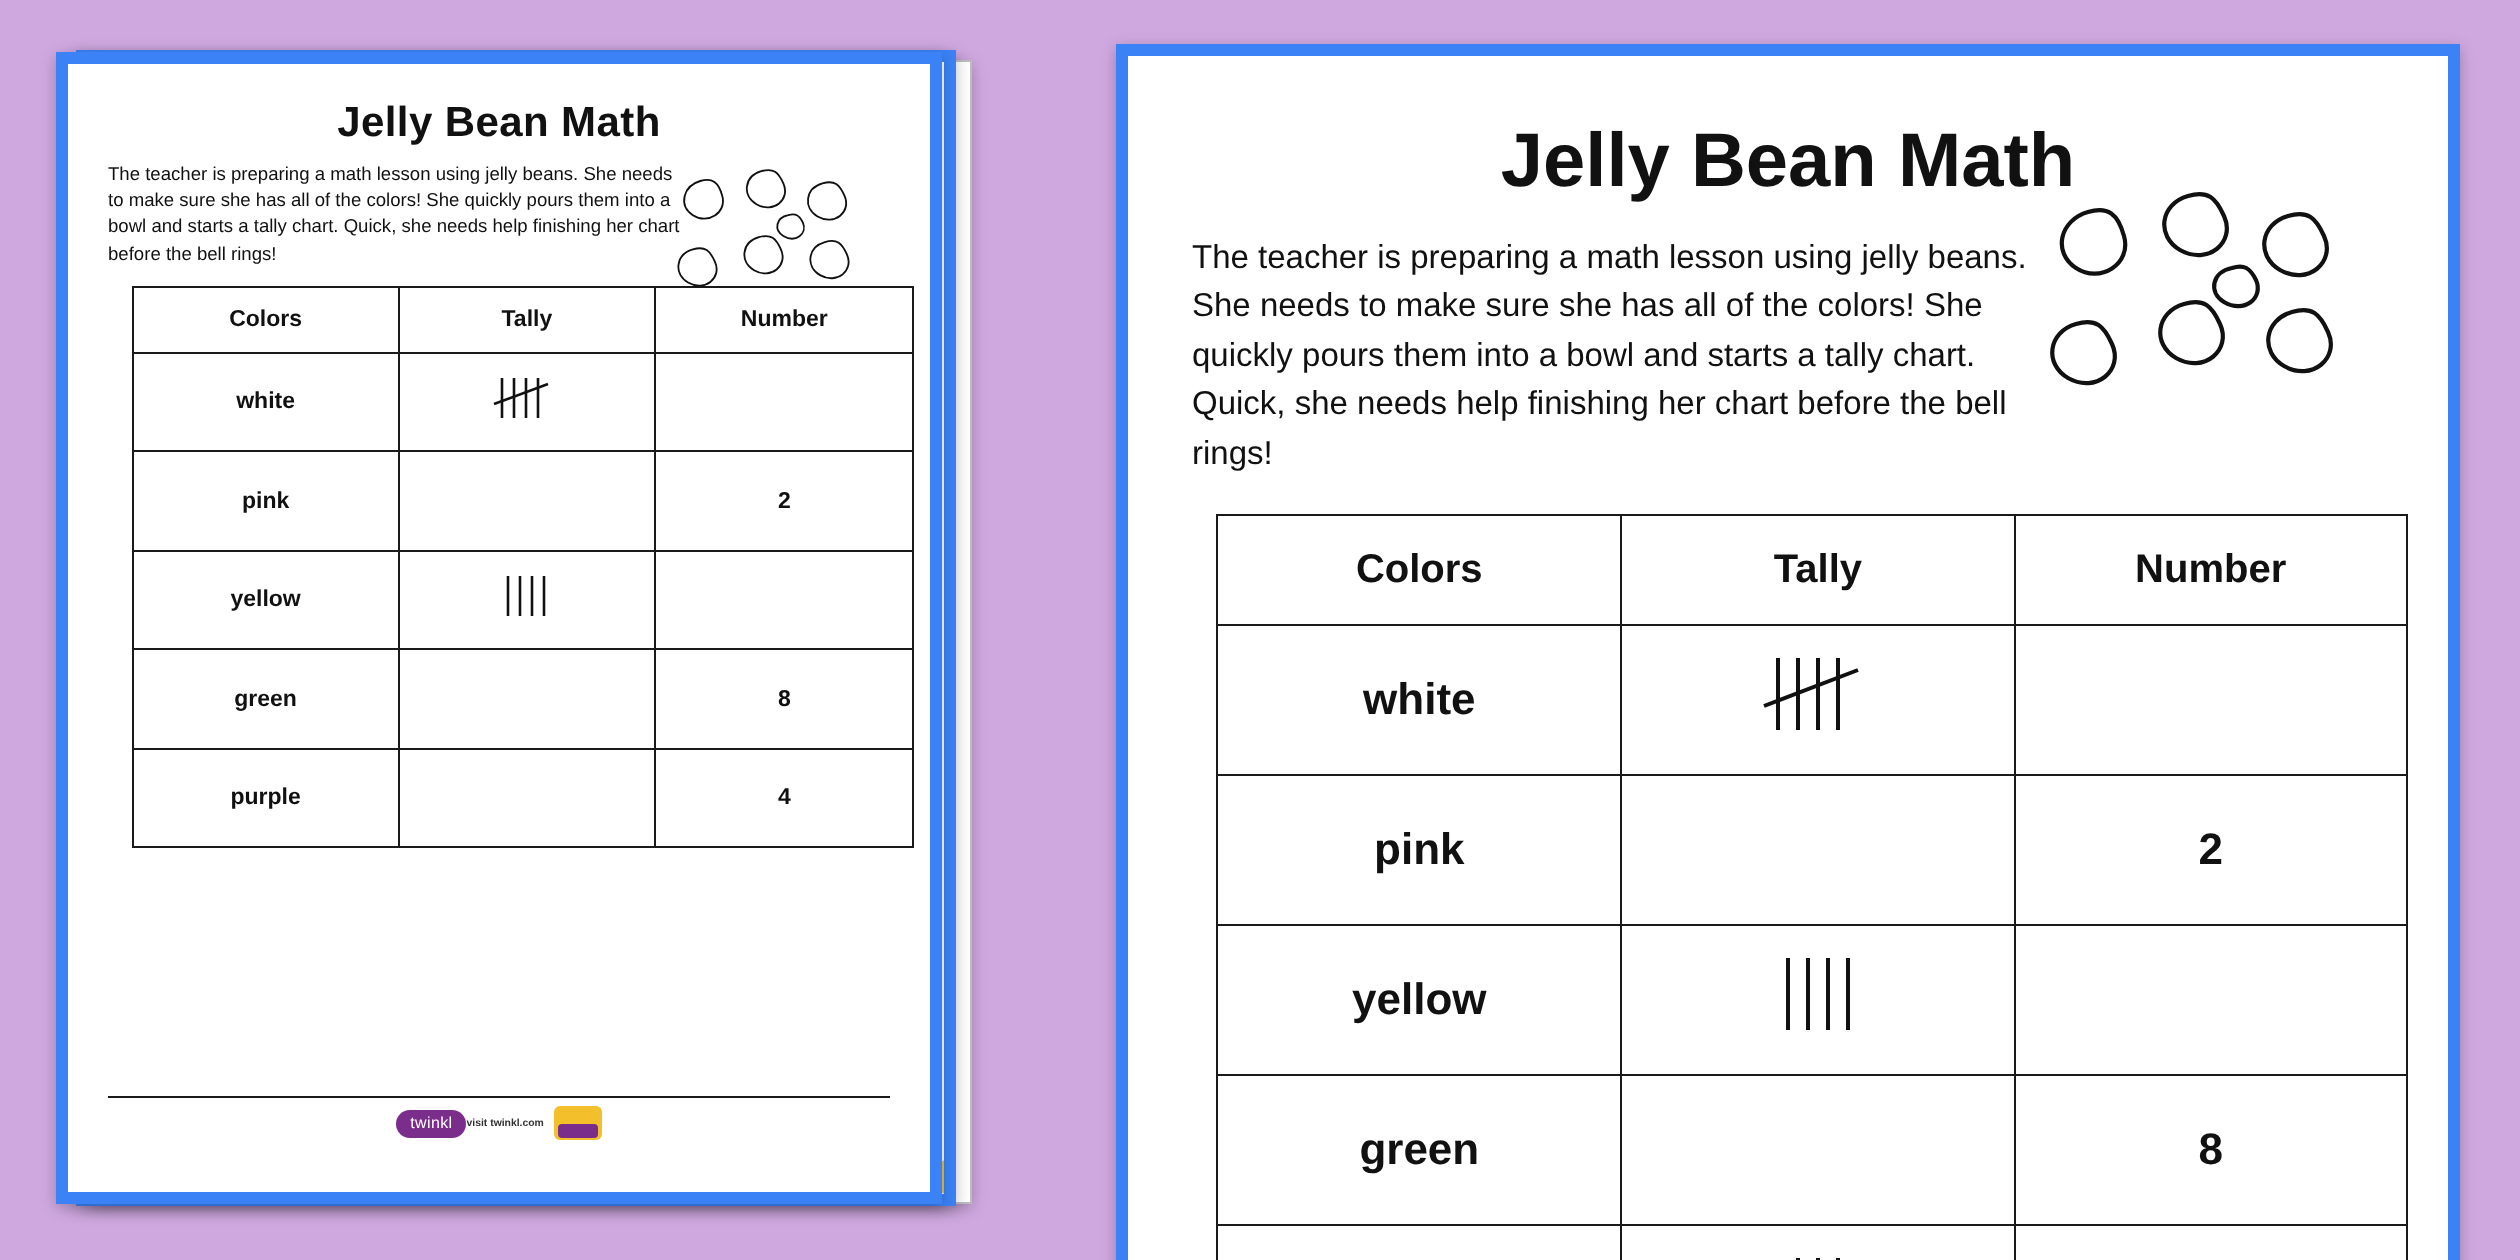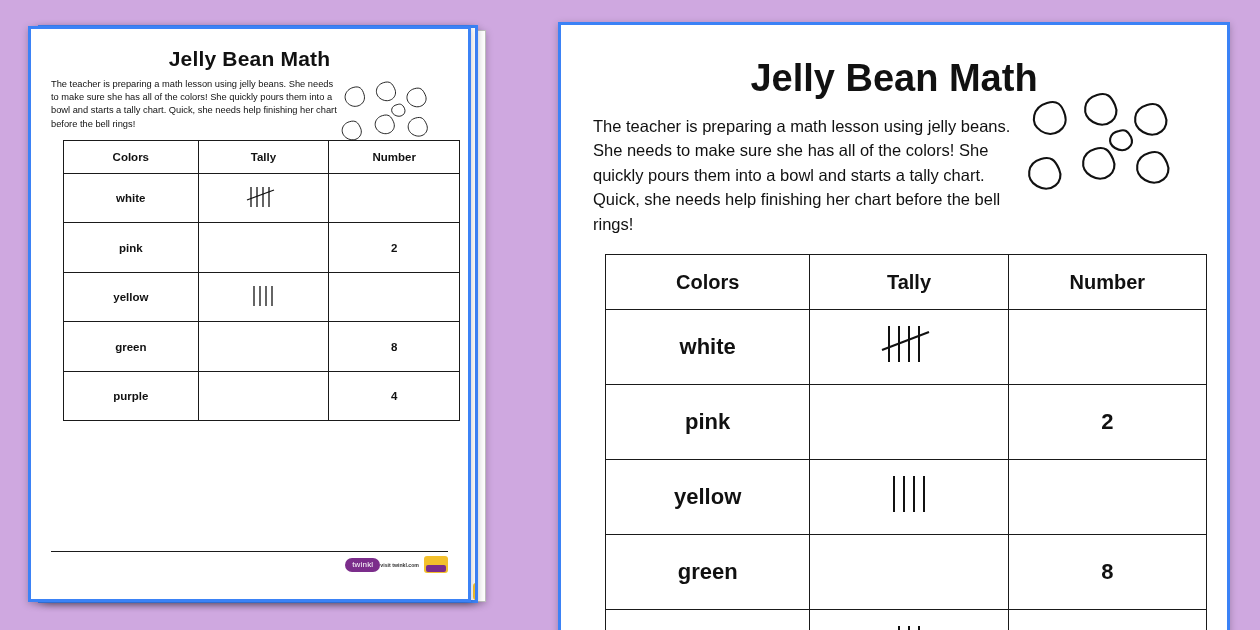--- a/index.html
+++ b/index.html
@@ -10,21 +10,21 @@
     background: #cfa8e0;
     font-family: "Liberation Sans", sans-serif;
     overflow: hidden;
     position: relative;
   }
 
   
   .sheet {
     position: absolute;
     background: #ffffff;
-    border: 3px solid #3b82f6;
+    border: 6px solid #3b82f6;
     box-shadow: 0 2px 7px rgba(0,0,0,0.25);
     overflow: hidden;
   }
 
   
   .sheet-back-b {
     left: 46px;
     top: 30px;
     width: 440px;
     height: 572px;
@@ -115,21 +115,21 @@
   
   .small-footer {
     position: absolute;
     left: 20px;
     right: 20px;
     bottom: 22px;
     height: 26px;
     border-top: 1px solid #1b1b1b;
     display: flex;
     align-items: center;
-    justify-content: flex-end;
+    justify-content: center;
     padding-top: 0;
   }
   .twinkl-pill {
     background: #7b2d8b;
     color: #fff;
     font-size: 8px;
     border-radius: 9px;
     padding: 2px 7px 3px 7px;
     letter-spacing: 0.2px;
   }

